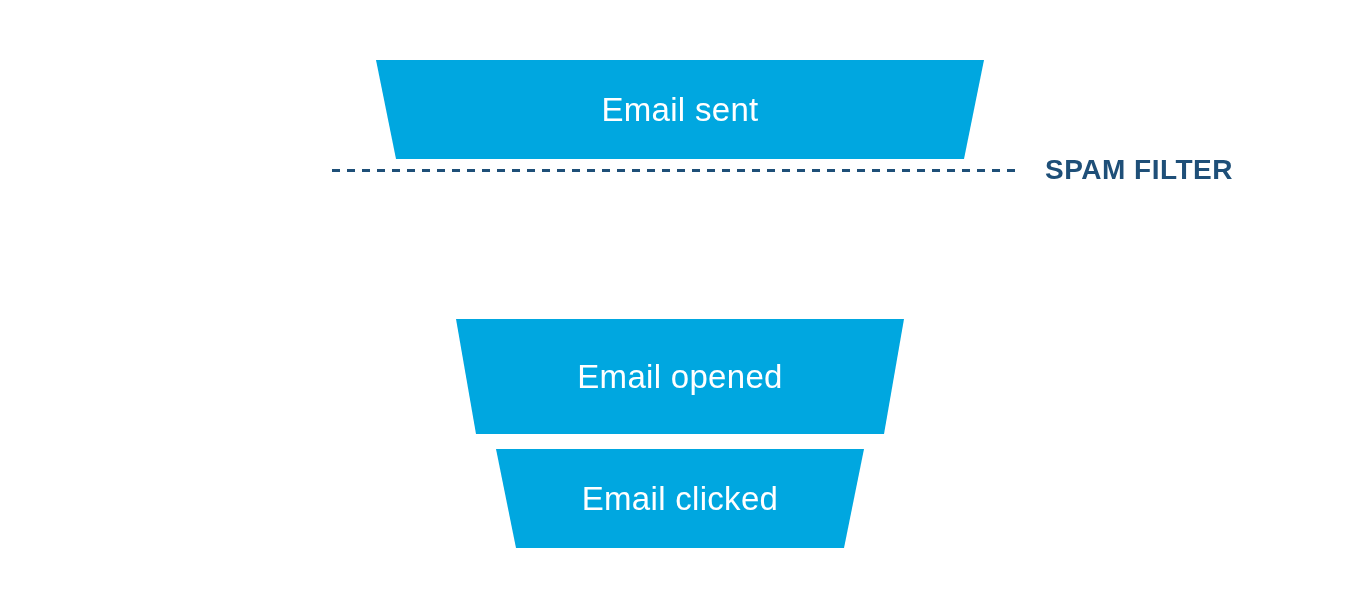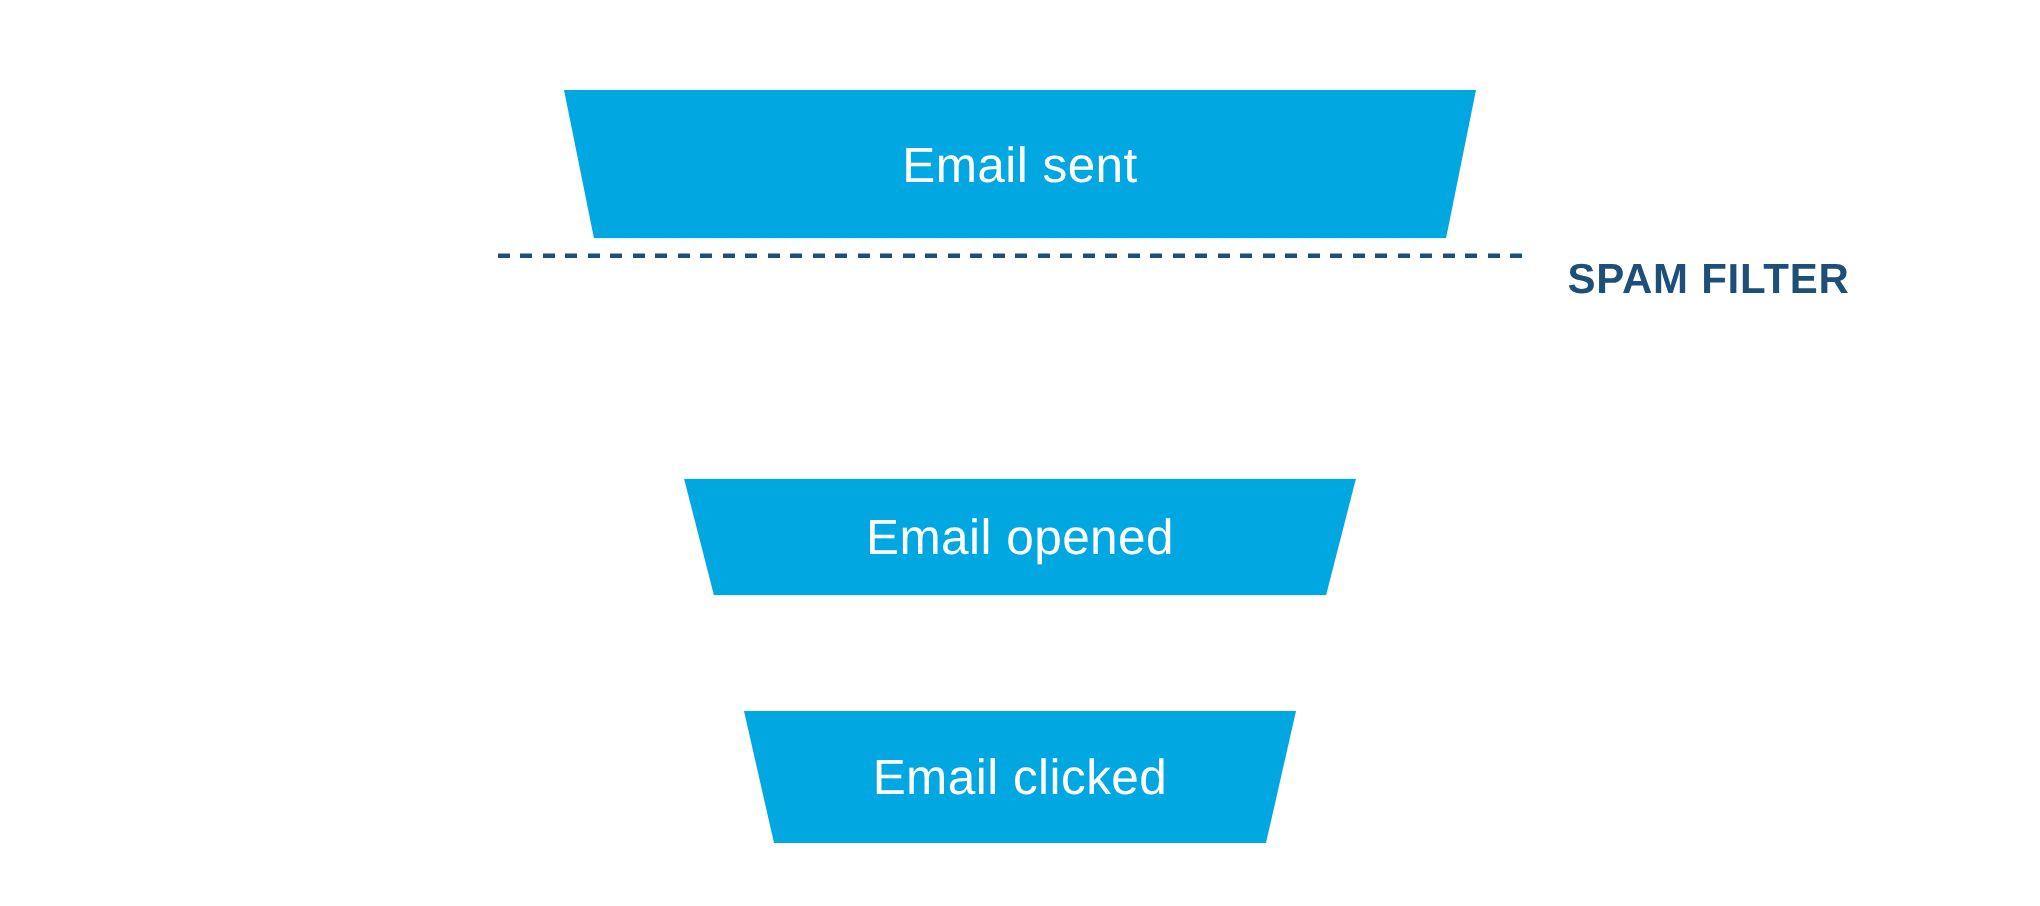--- a/index.html
+++ b/index.html
@@ -53,22 +53,22 @@
   }
 </style>
 </head>
 <body>
 
 <div class="canvas">
   <div class="segments-layer">
       <div class="segment" style="left: 376px; top: 60px; width: 608px; height: 99px; clip-path: polygon(0px 0px, 100% 0px, calc(100% - 20px) 100%, 20px 100%);">
         <span>Email sent</span>
       </div>
-      <div class="segment" style="left: 456px; top: 319px; width: 448px; height: 78px; clip-path: polygon(0px 0px, 100% 0px, calc(100% - 20px) 100%, 20px 100%);">
+      <div class="segment" style="left: 456px; top: 319px; width: 448px; height: 115px; clip-path: polygon(0px 0px, 100% 0px, calc(100% - 20px) 100%, 20px 100%);">
         <span>Email opened</span>
       </div>
-      <div class="segment" style="left: 496px; top: 474px; width: 368px; height: 88px; clip-path: polygon(0px 0px, 100% 0px, calc(100% - 20px) 100%, 20px 100%);">
+      <div class="segment" style="left: 496px; top: 449px; width: 368px; height: 99px; clip-path: polygon(0px 0px, 100% 0px, calc(100% - 20px) 100%, 20px 100%);">
         <span>Email clicked</span>
       </div>
     </div>
   <div class="dash-line" style="left: 332px; top: 169px; width: 685px;"></div>
-  <div class="spam-label" style="left: 1045px; top: 170px; margin-top: 16px;">SPAM FILTER</div>
+  <div class="spam-label" style="left: 1045px; top: 170px;">SPAM FILTER</div>
 </div>
 
 </body></html>

